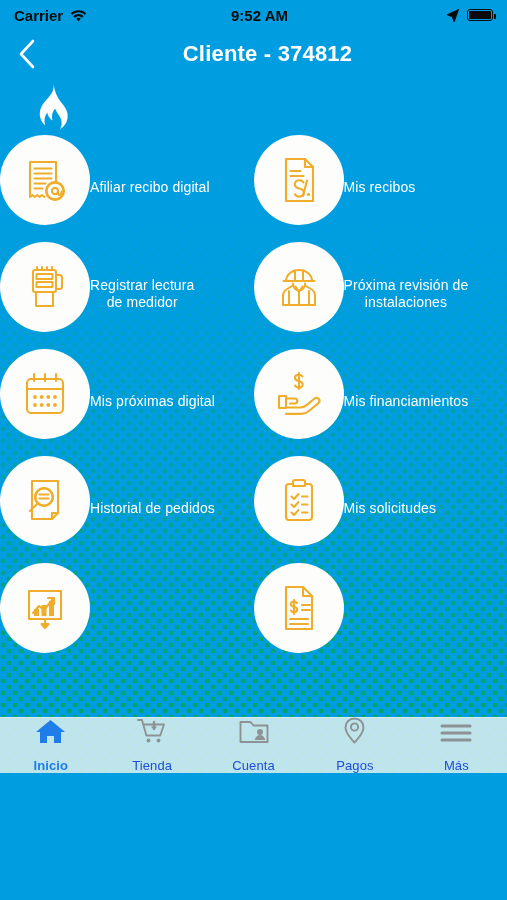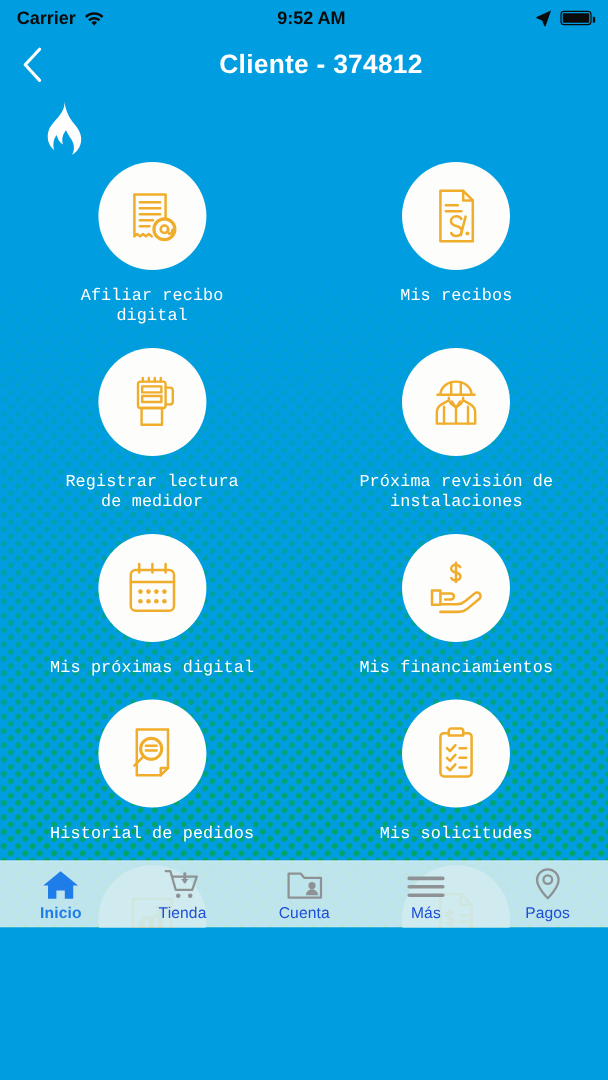--- a/index.html
+++ b/index.html
@@ -97,25 +97,24 @@
 
   .grid {
     position:relative;
     z-index:3;
     padding:57px 0 0 0;
     display:grid;
     grid-template-columns:1fr 1fr;
     row-gap:17px;
   }
   .tile {
-    display:flex; flex-direction:column;
+    display:flex; flex-direction:row;
     align-items:center;
     cursor:pointer;
     user-select:none;
-    font-family:Liberation Mono, monospace;
   }
   .tile-circle {
     width:90px; height:90px;
     border-radius:50%;
     background:#fdfdfb;
     display:flex; align-items:center; justify-content:center;
     box-shadow:0 0 0 0 rgba(0,0,0,0);
   }
   .tile-label {
     margin-top:14px;
@@ -133,21 +132,21 @@
     height:56px;
     background:rgba(204,233,238,0.93);
     display:flex;
     align-items:center;
     z-index:40;
     border-top:1px solid rgba(255,255,255,.35);
   }
   .tab {
     flex:1;
     display:flex; flex-direction:column;
-    align-items:center; justify-content:center;
+    align-items:center; justify-content:space-between;
     gap:3px;
     height:100%;
     cursor:pointer;
   }
   .tab-ico { height:26px; display:flex; align-items:flex-end; }
   .tab-label { font-size:13px; color:#1d4ed8; letter-spacing:.1px; }
   .tab.active .tab-label { color:#1f7dea; font-weight:bold; }
 </style>
 </head>
 <body>
@@ -375,31 +374,31 @@
           <path d="M1.5 23V3h10l3 3.5h14V23z"></path>
           <circle cx="21" cy="13" r="3" fill="#8e9295" stroke="none"></circle>
           <path d="M15.8 21c.4-3 2.6-5 5.2-5s4.8 2 5.2 5z" fill="#8e9295" stroke="none"></path>
         </svg>
       </span>
       <span class="tab-label">Cuenta</span>
     </div>
 
     <div class="tab">
       <span class="tab-ico">
-        <svg width="32" height="22" viewBox="0 0 32 22" stroke="#8e9295" stroke-width="3" stroke-linecap="round">
-          <path d="M2 4h28M2 11h28M2 18h28"></path>
-        </svg>
-      </span>
-      <span class="tab-label">Más</span>
-    </div>
-
-    <div class="tab">
-      <span class="tab-ico">
         <svg width="23" height="27" viewBox="0 0 23 27" fill="none" stroke="#8e9295" stroke-width="1.9">
           <path d="M11.5 1.5C6.5 1.5 2.5 5.4 2.5 10.2c0 6.5 9 15.3 9 15.3s9-8.8 9-15.3c0-4.8-4-8.7-9-8.7z" stroke-linejoin="round"></path>
           <circle cx="11.5" cy="10" r="3.6"></circle>
         </svg>
       </span>
       <span class="tab-label">Pagos</span>
     </div>
 
+    <div class="tab">
+      <span class="tab-ico">
+        <svg width="32" height="22" viewBox="0 0 32 22" stroke="#8e9295" stroke-width="3" stroke-linecap="round">
+          <path d="M2 4h28M2 11h28M2 18h28"></path>
+        </svg>
+      </span>
+      <span class="tab-label">Más</span>
+    </div>
+
   </div>
 </div>
 
 </body></html>

